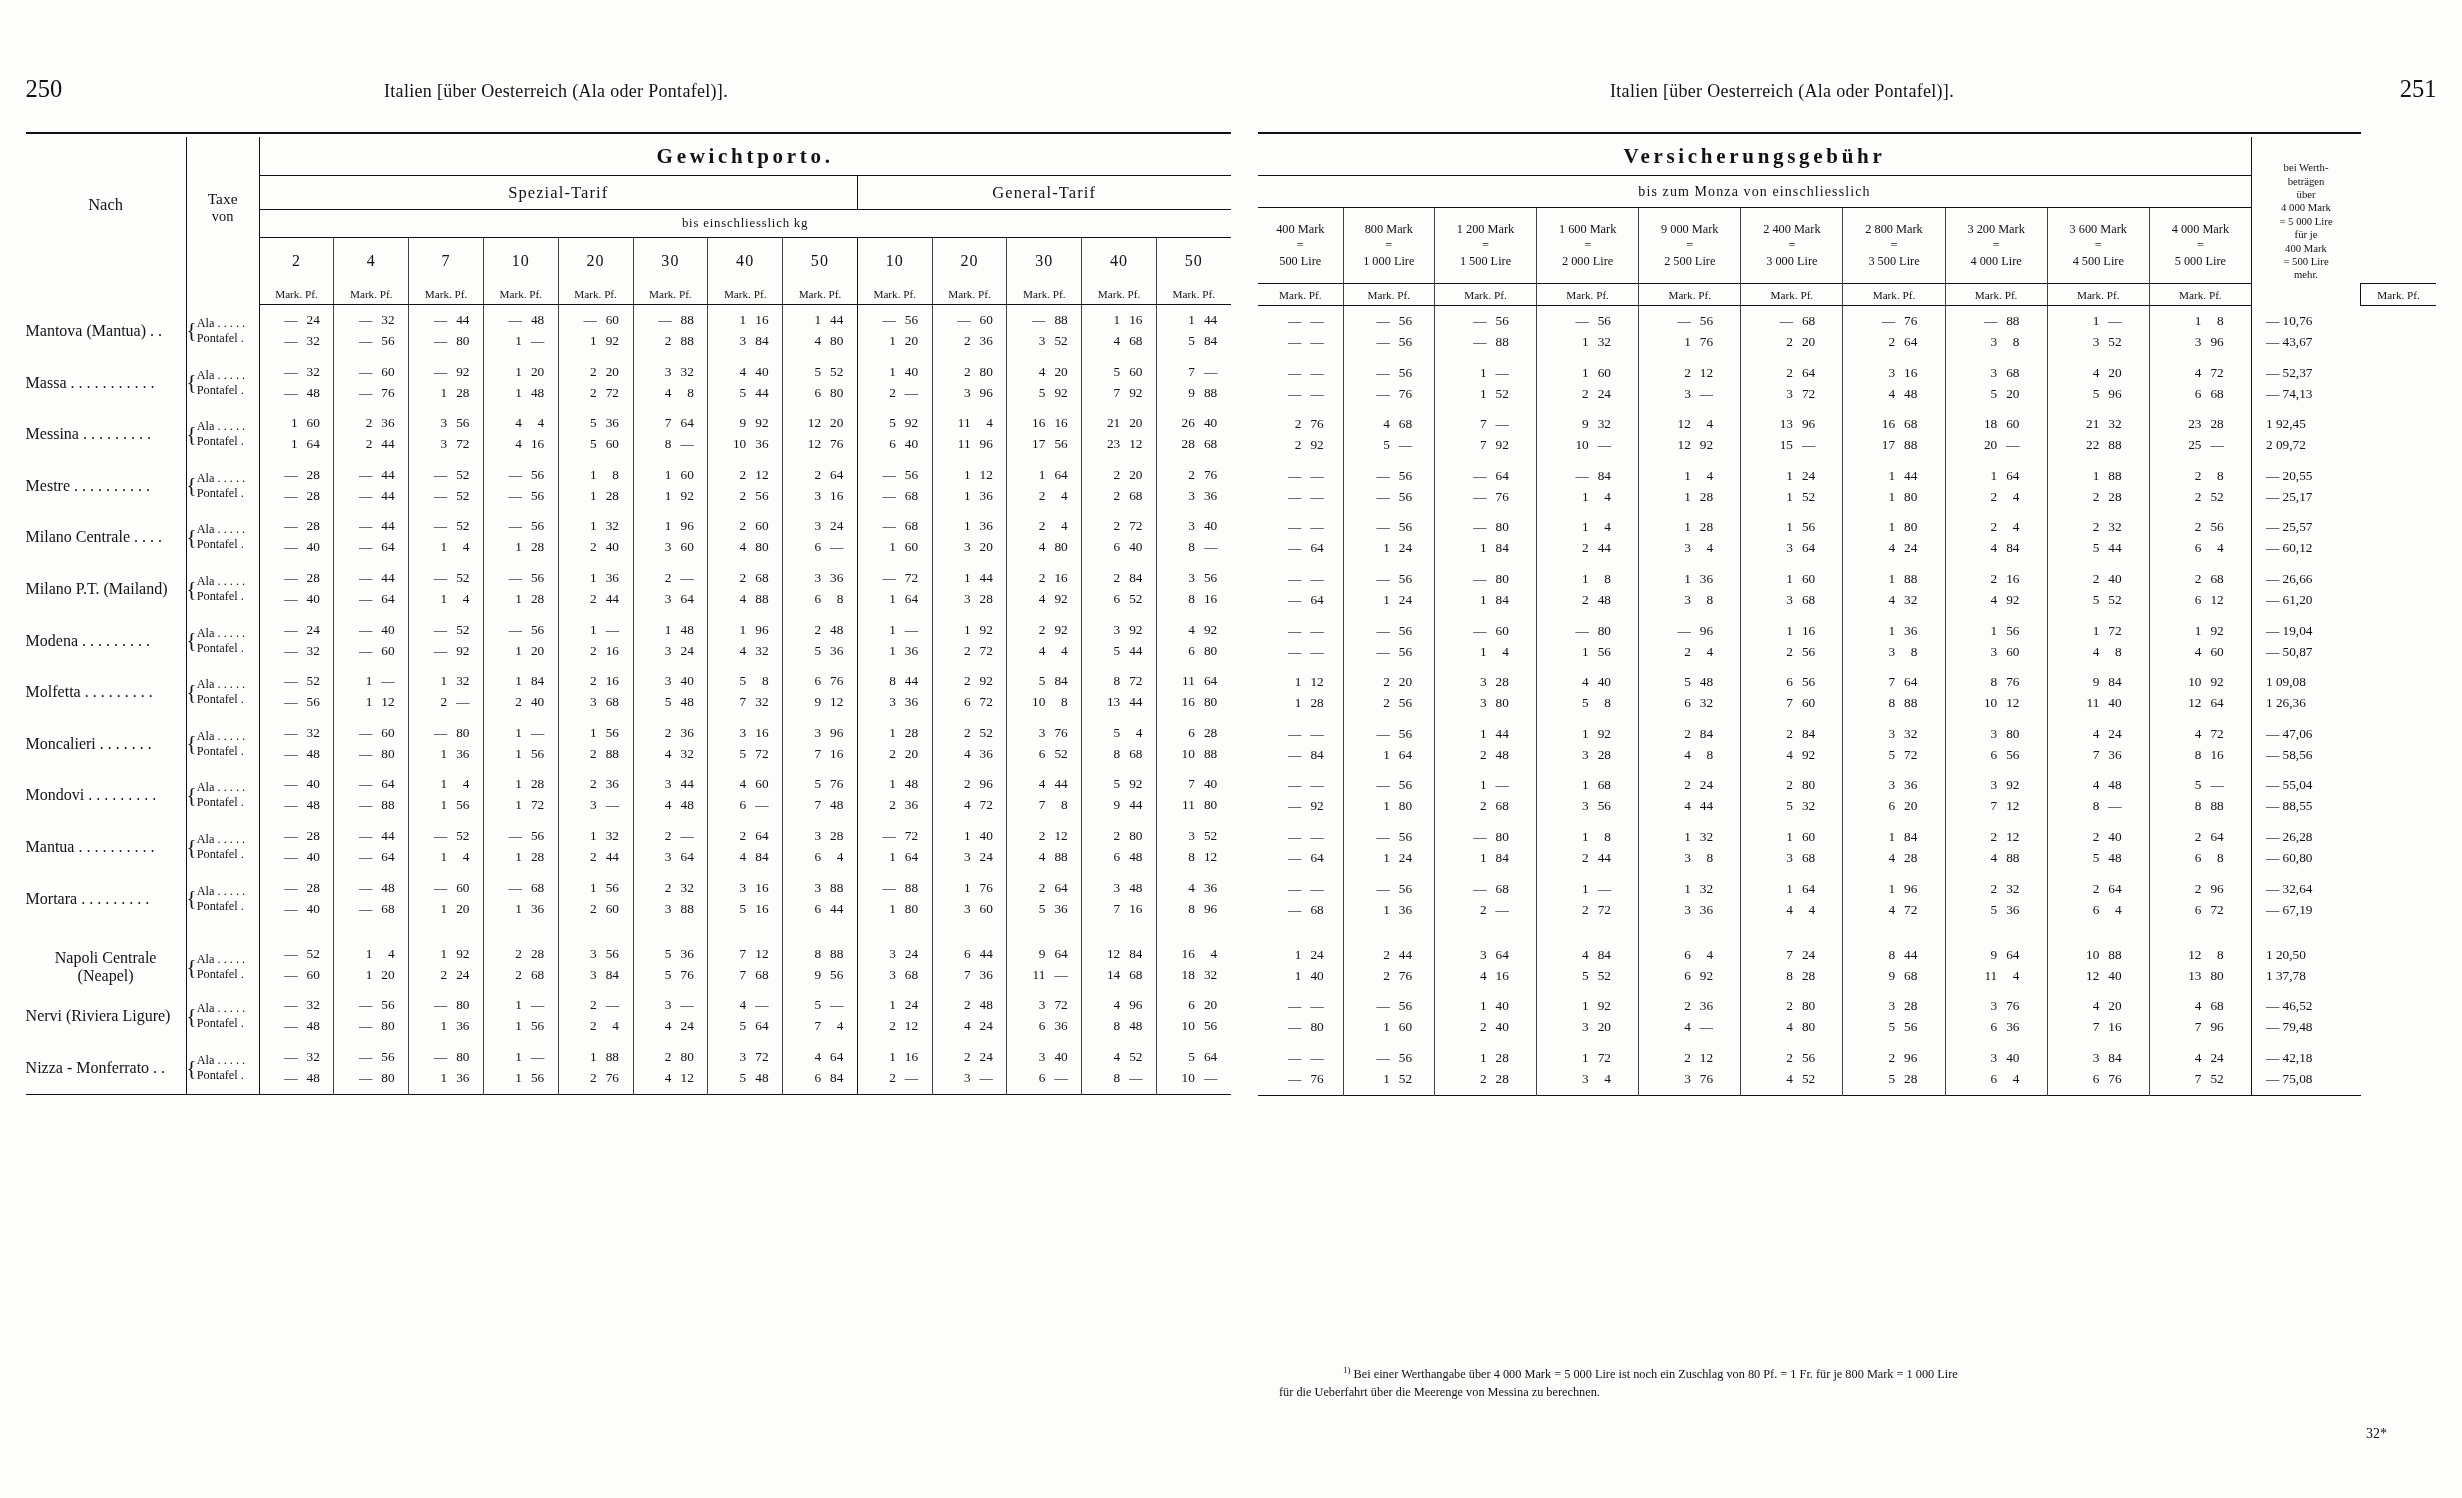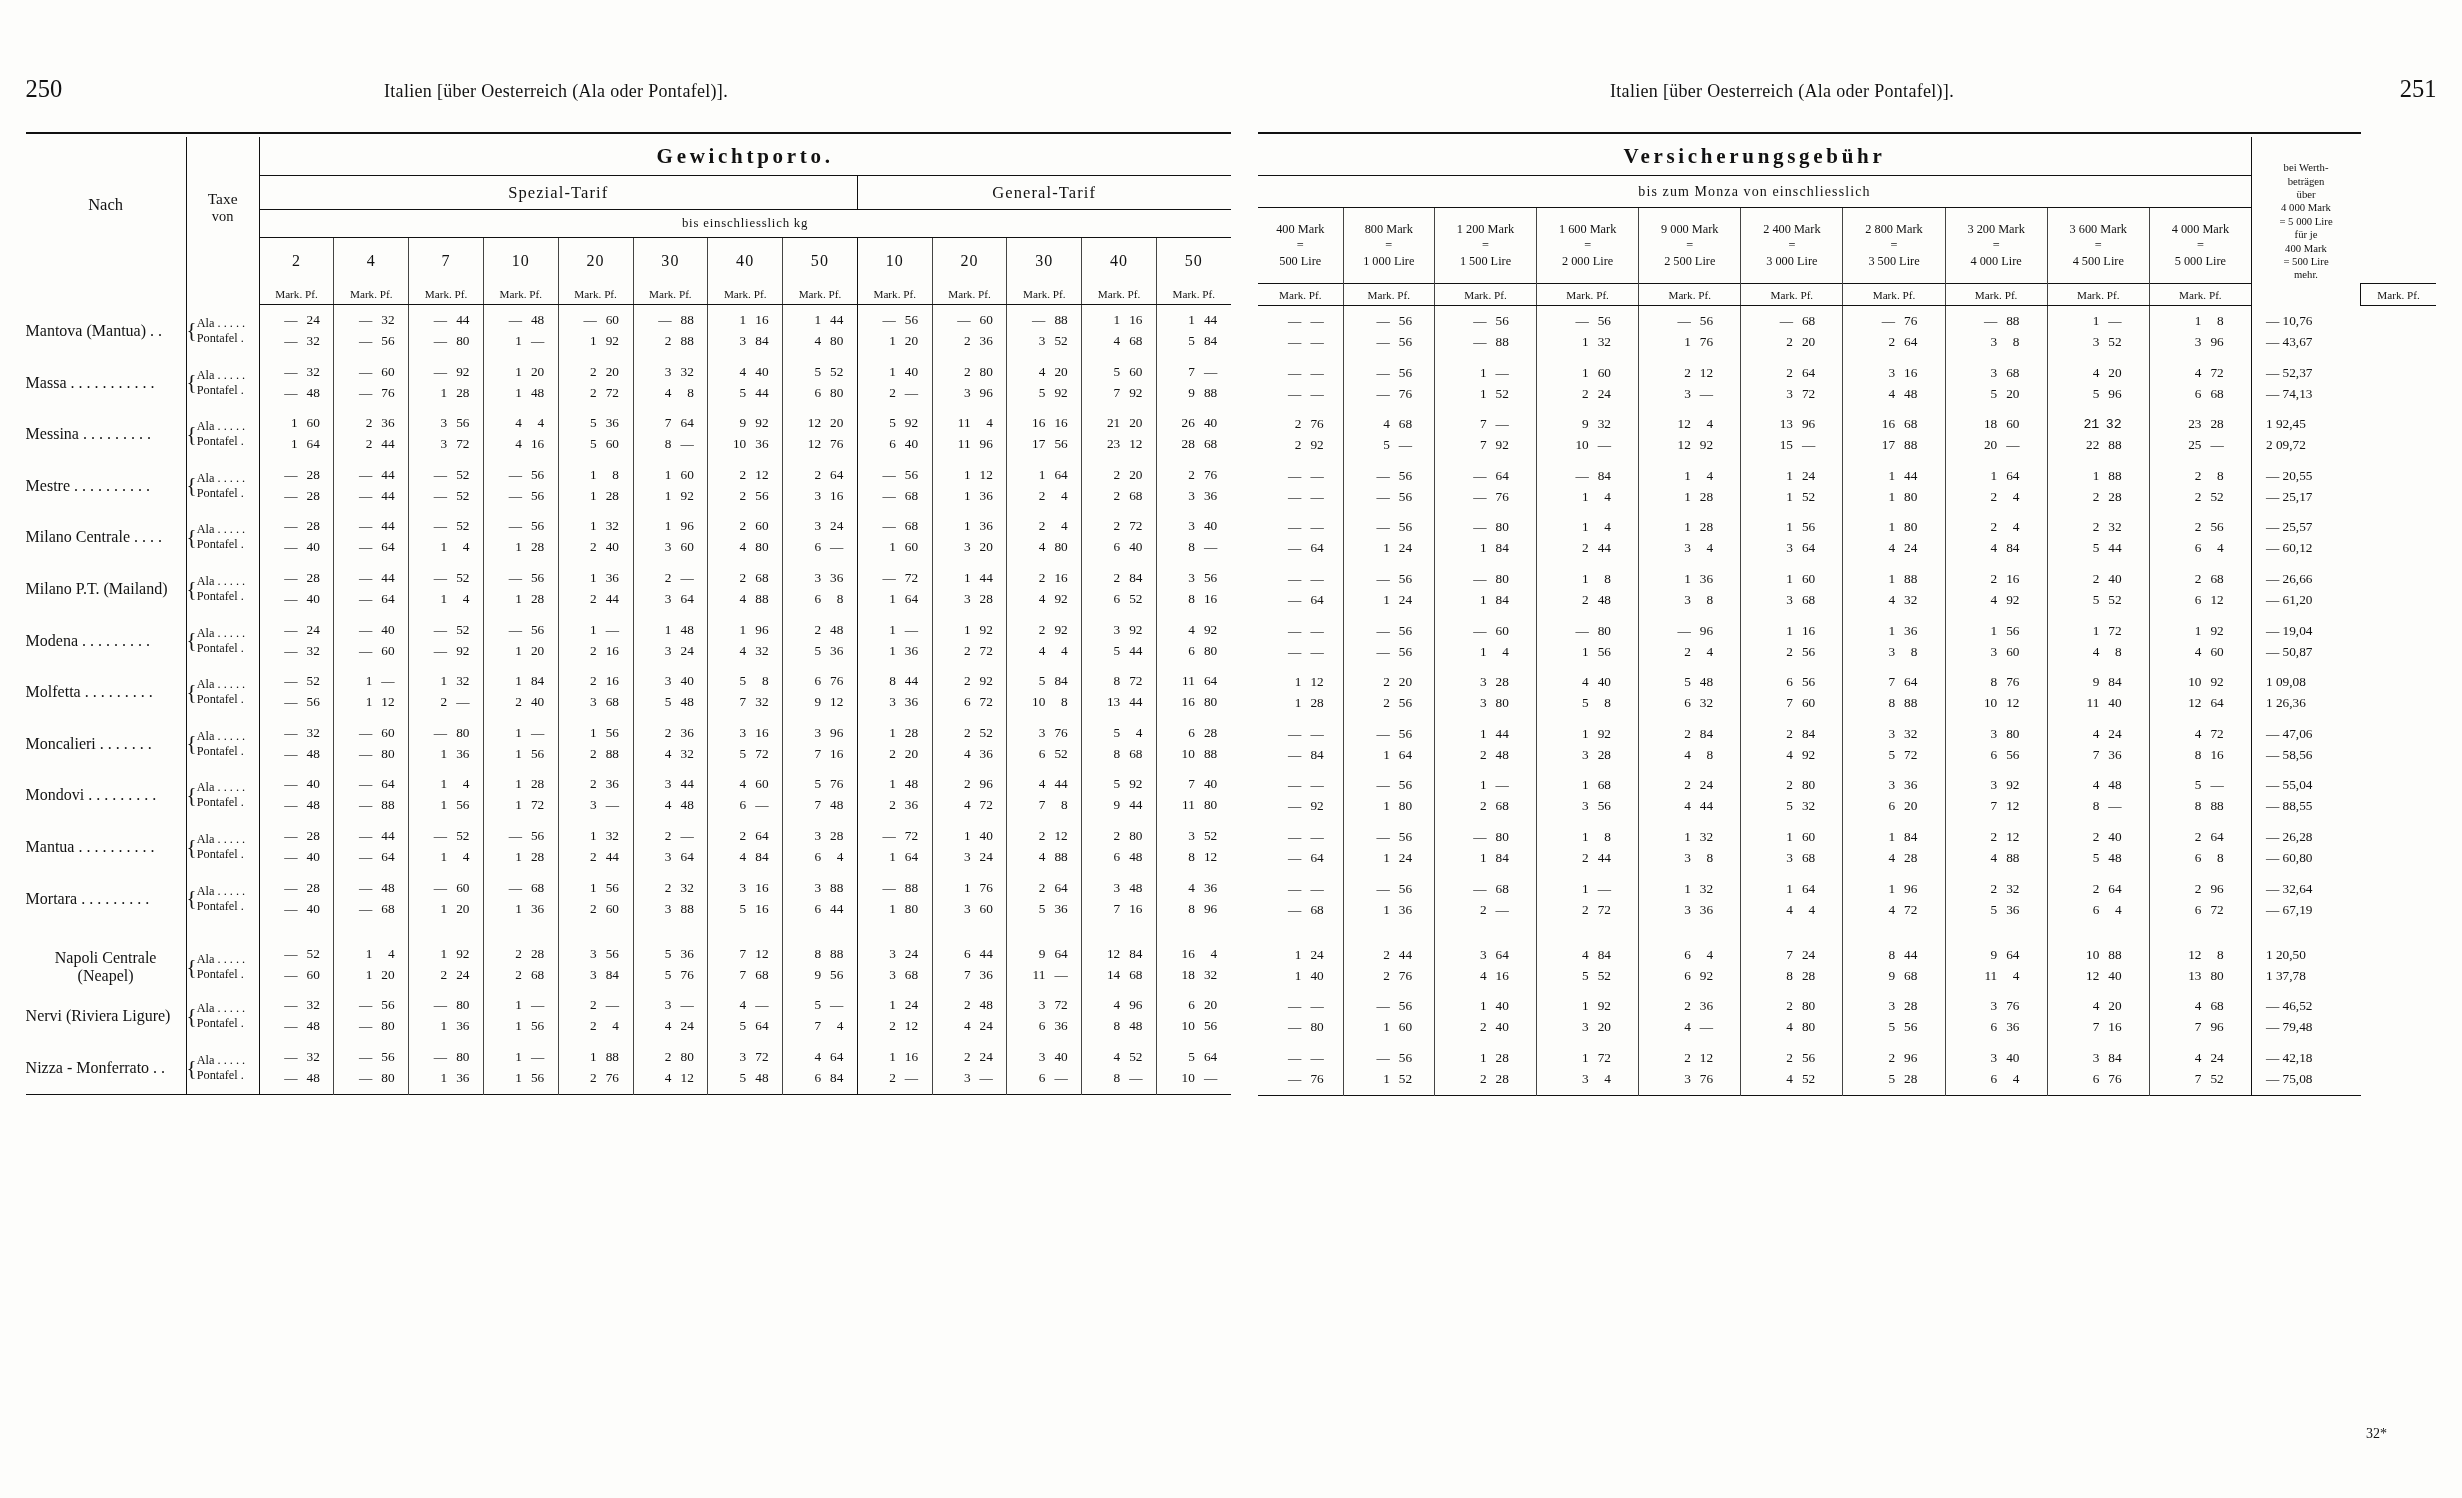--- a/index.html
+++ b/index.html
@@ -847,21 +847,21 @@
           </tr>
           <tr>
             <td class="cellnum" style="height:21px;padding-top:4.3px;border-right:0.5px solid #444;"><span class="mark">2</span><span class="pf">76</span></td>
             <td class="cellnum" style="height:21px;padding-top:4.3px;border-right:0.5px solid #444;"><span class="mark">4</span><span class="pf">68</span></td>
             <td class="cellnum" style="height:21px;padding-top:4.3px;border-right:0.5px solid #444;"><span class="mark">7</span><span class="pf">—</span></td>
             <td class="cellnum" style="height:21px;padding-top:4.3px;border-right:0.5px solid #444;"><span class="mark">9</span><span class="pf">32</span></td>
             <td class="cellnum" style="height:21px;padding-top:4.3px;border-right:0.5px solid #444;"><span class="mark">12</span><span class="pf">4</span></td>
             <td class="cellnum" style="height:21px;padding-top:4.3px;border-right:0.5px solid #444;"><span class="mark">13</span><span class="pf">96</span></td>
             <td class="cellnum" style="height:21px;padding-top:4.3px;border-right:0.5px solid #444;"><span class="mark">16</span><span class="pf">68</span></td>
             <td class="cellnum" style="height:21px;padding-top:4.3px;border-right:0.5px solid #444;"><span class="mark">18</span><span class="pf">60</span></td>
-            <td class="cellnum" style="height:21px;padding-top:4.3px;border-right:0.5px solid #444;font-family:Liberation Mono, monospace;"><span class="mark">21</span><span class="pf">32</span></td>
+            <td class="cellnum" style="height:21px;padding-top:4.3px;border-right:0.5px solid #444;"><span class="mark">21</span><span class="pf">32</span></td>
             <td class="cellnum" style="height:21px;padding-top:4.3px;"><span class="mark">23</span><span class="pf">28</span></td>
             <td class="cellnum" style="border-left:1.6px solid #111;text-align:left;padding-left:14px;padding-top:4.3px;"><span>1  92,45</span></td>
           </tr>
           <tr>
             <td class="cellnum" style="height:21px;padding-bottom:5.3px;border-right:0.5px solid #444;"><span class="mark">2</span><span class="pf">92</span></td>
             <td class="cellnum" style="height:21px;padding-bottom:5.3px;border-right:0.5px solid #444;"><span class="mark">5</span><span class="pf">—</span></td>
             <td class="cellnum" style="height:21px;padding-bottom:5.3px;border-right:0.5px solid #444;"><span class="mark">7</span><span class="pf">92</span></td>
             <td class="cellnum" style="height:21px;padding-bottom:5.3px;border-right:0.5px solid #444;"><span class="mark">10</span><span class="pf">—</span></td>
             <td class="cellnum" style="height:21px;padding-bottom:5.3px;border-right:0.5px solid #444;"><span class="mark">12</span><span class="pf">92</span></td>
             <td class="cellnum" style="height:21px;padding-bottom:5.3px;border-right:0.5px solid #444;"><span class="mark">15</span><span class="pf">—</span></td>
@@ -1183,16 +1183,21 @@
             <td class="cellnum" style="height:21px;padding-bottom:5.3px;"><span class="mark">7</span><span class="pf">52</span></td>
             <td class="cellnum" style="border-left:1.6px solid #111;text-align:left;padding-left:14px;padding-bottom:5.3px;"><span>— 75,08</span></td>
           </tr>
           <tr>
             <td colspan="11" style="border-top:1.6px solid #111;height:2.1px;"></td>
           </tr>
         </tbody>
       </table>
     </div>
 
+  <div class="footnote" style="left:1279px;top:1364px;width:1157px;">
+    <span style="display:inline-block;width:64px;"></span><span style="vertical-align:super;font-size:9px;">1)</span>
+    <span>Bei einer Werthangabe über  4 000 Mark = 5 000 Lire  ist noch ein Zuschlag von 80 Pf. = 1 Fr. für je 800 Mark = 1 000 Lire</span><br>
+    <span>für die Ueberfahrt über die Meerenge von Messina zu berechnen.</span>
+  </div>
   <div class="sig" style="right:75px;top:1426px;">32*</div>
 
 </div>
 
 
 </body></html>

